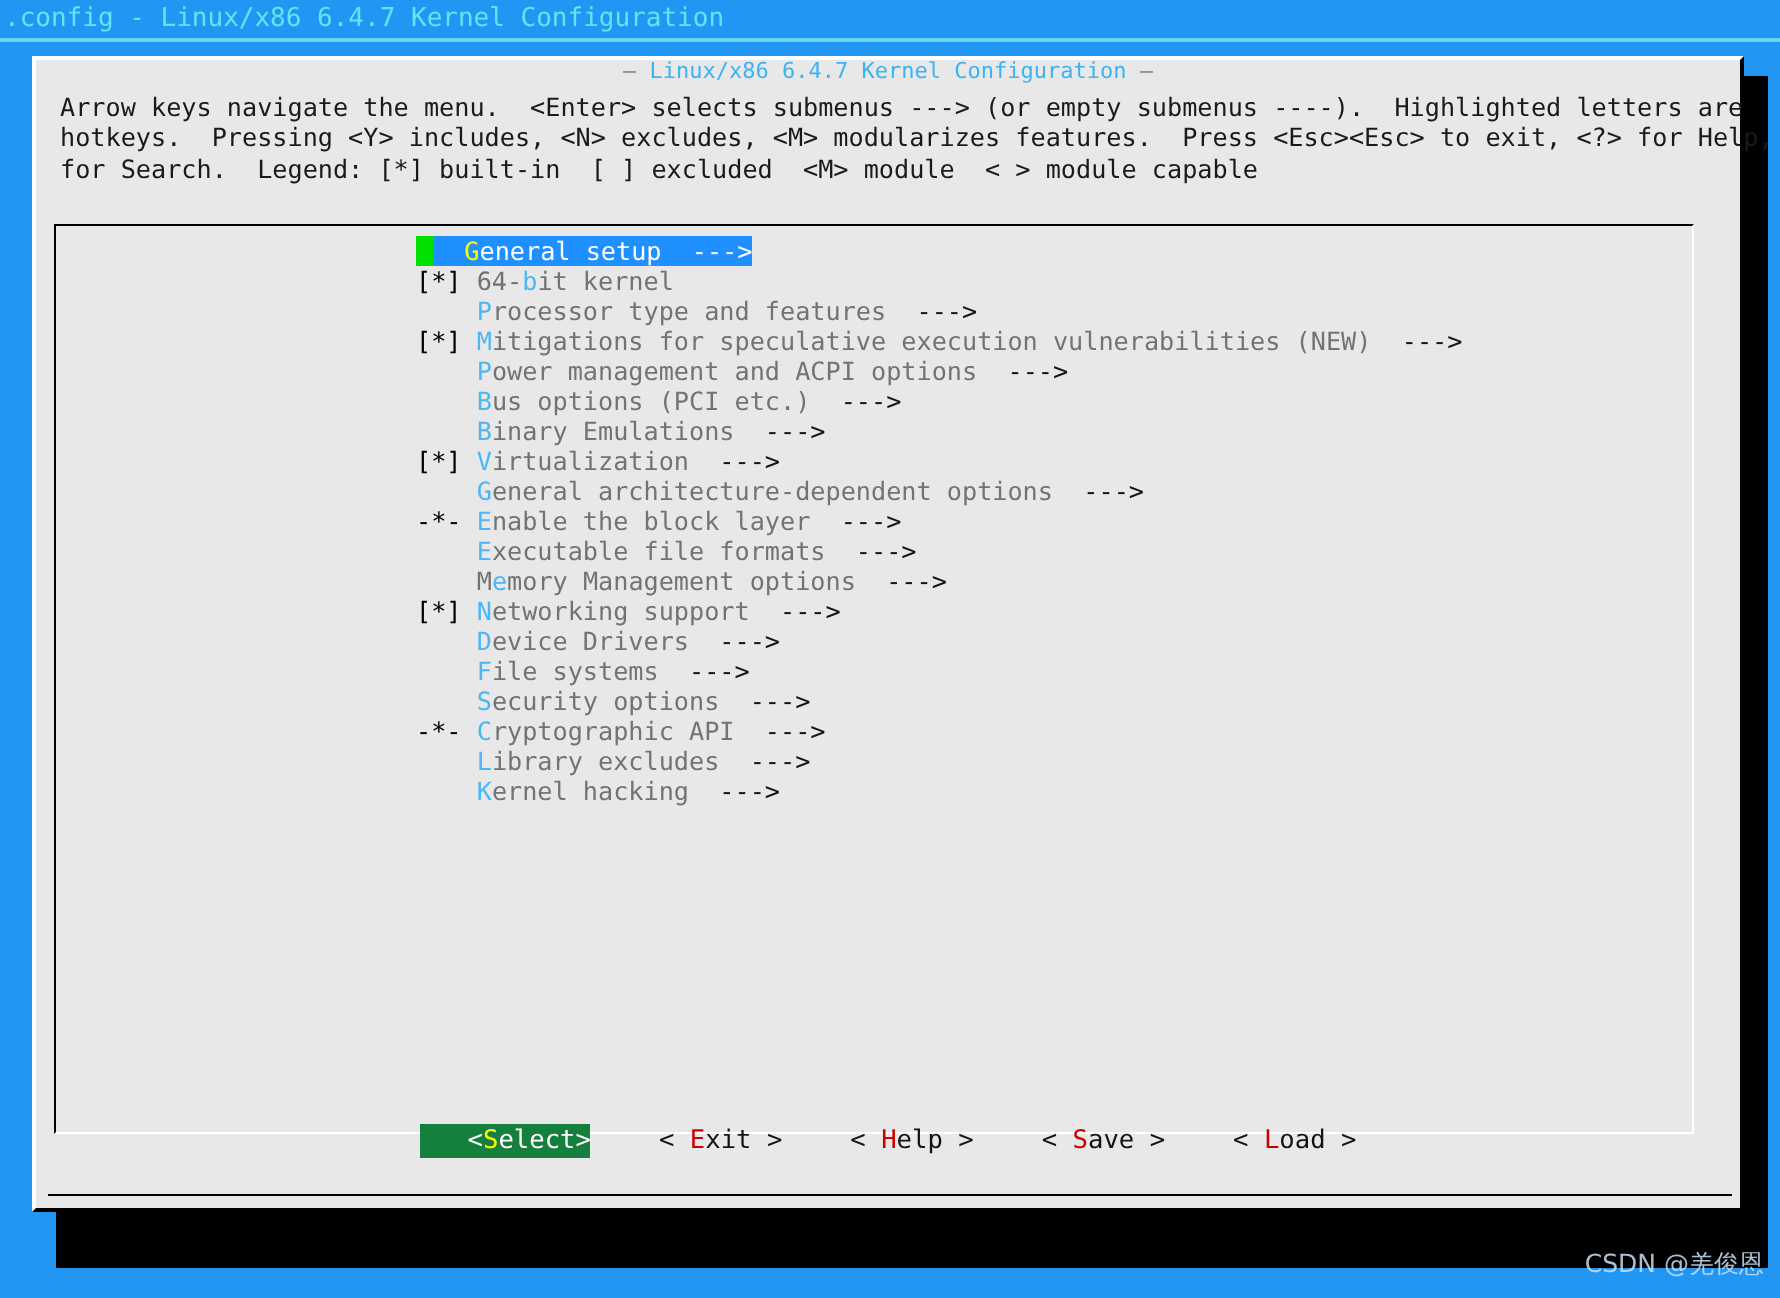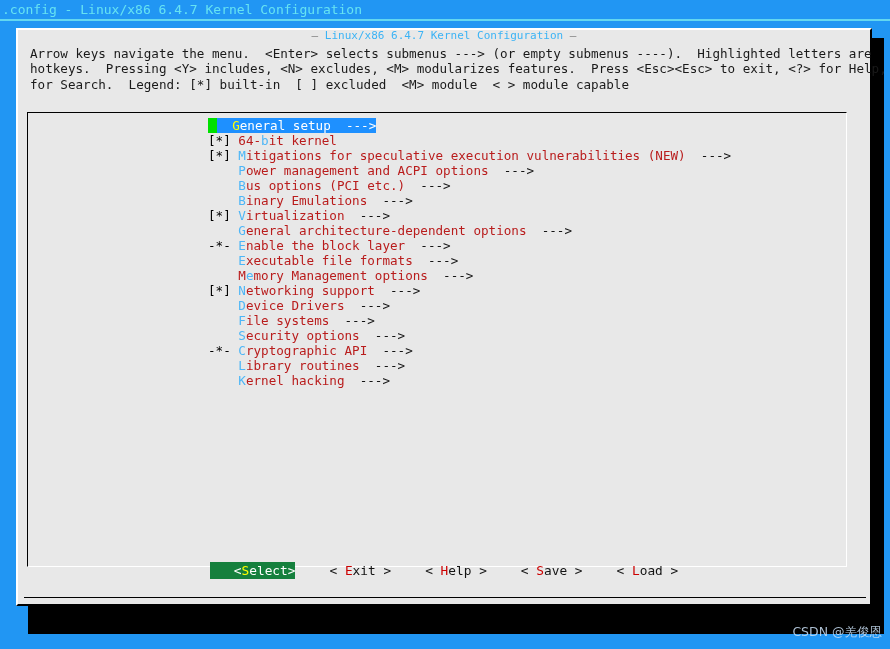--- a/index.html
+++ b/index.html
@@ -123,21 +123,21 @@
     color: #000000;
     display: block;
   }
   .menu-row .mark {
     color: #000000;
   }
   .menu-row .hot {
     color: #4db6f7;
   }
   .menu-row .rest {
-    color: #b91c1c;
+    color: #737373;
   }
   .menu-row .arrow {
     color: #141414;
   }
 
   
   .menu-row.selected {
     background: transparent;
   }
   .menu-row.selected .sel-wrap {
@@ -237,35 +237,36 @@
     <div id="dialog-title"><span class="dash">— </span><span>Linux/x86 6.4.7 Kernel Configuration</span><span class="dash"> —</span></div>
 
     <div id="helptext"><span>Arrow keys navigate the menu.  &lt;Enter&gt; selects submenus ---&gt; (or empty submenus ----).  Highlighted letters are</span>
 <span>hotkeys.  Pressing &lt;Y&gt; includes, &lt;N&gt; excludes, &lt;M&gt; modularizes features.  Press &lt;Esc&gt;&lt;Esc&gt; to exit, &lt;?&gt; for Help, &lt;/&gt;</span>
 <span>for Search.  Legend: [*] built-in  [ ] excluded  &lt;M&gt; module  &lt; &gt; module capable</span></div>
 
     <div id="menubox">
       <div id="menulist">
           <div class="menu-row selected"><span class="sel-wrap"><span class="cursor"> </span><span class="mark">  </span><span class="hot">G</span><span class="rest">eneral setup</span><span class="arrow">  ---&gt;</span></span></div>
           <div class="menu-row"><span class="mark">[*] </span><span class="rest">64-</span><span class="hot">b</span><span class="rest">it kernel</span><span class="arrow"></span></div>
+          <div class="menu-row"><span class="mark">    </span><span class="hot">P</span><span class="rest">rocessor type and features</span><span class="arrow">  ---&gt;</span></div>
           <div class="menu-row"><span class="mark">[*] </span><span class="hot">M</span><span class="rest">itigations for speculative execution vulnerabilities (NEW)</span><span class="arrow">  ---&gt;</span></div>
           <div class="menu-row"><span class="mark">    </span><span class="hot">P</span><span class="rest">ower management and ACPI options</span><span class="arrow">  ---&gt;</span></div>
           <div class="menu-row"><span class="mark">    </span><span class="hot">B</span><span class="rest">us options (PCI etc.)</span><span class="arrow">  ---&gt;</span></div>
           <div class="menu-row"><span class="mark">    </span><span class="hot">B</span><span class="rest">inary Emulations</span><span class="arrow">  ---&gt;</span></div>
           <div class="menu-row"><span class="mark">[*] </span><span class="hot">V</span><span class="rest">irtualization</span><span class="arrow">  ---&gt;</span></div>
           <div class="menu-row"><span class="mark">    </span><span class="hot">G</span><span class="rest">eneral architecture-dependent options</span><span class="arrow">  ---&gt;</span></div>
           <div class="menu-row"><span class="mark">-*- </span><span class="hot">E</span><span class="rest">nable the block layer</span><span class="arrow">  ---&gt;</span></div>
           <div class="menu-row"><span class="mark">    </span><span class="hot">E</span><span class="rest">xecutable file formats</span><span class="arrow">  ---&gt;</span></div>
           <div class="menu-row"><span class="mark">    </span><span class="rest">M</span><span class="hot">e</span><span class="rest">mory Management options</span><span class="arrow">  ---&gt;</span></div>
           <div class="menu-row"><span class="mark">[*] </span><span class="hot">N</span><span class="rest">etworking support</span><span class="arrow">  ---&gt;</span></div>
           <div class="menu-row"><span class="mark">    </span><span class="hot">D</span><span class="rest">evice Drivers</span><span class="arrow">  ---&gt;</span></div>
           <div class="menu-row"><span class="mark">    </span><span class="hot">F</span><span class="rest">ile systems</span><span class="arrow">  ---&gt;</span></div>
           <div class="menu-row"><span class="mark">    </span><span class="hot">S</span><span class="rest">ecurity options</span><span class="arrow">  ---&gt;</span></div>
           <div class="menu-row"><span class="mark">-*- </span><span class="hot">C</span><span class="rest">ryptographic API</span><span class="arrow">  ---&gt;</span></div>
-          <div class="menu-row"><span class="mark">    </span><span class="hot">L</span><span class="rest">ibrary routines</span><span class="arrow">  ---&gt;</span></div>
+          <div class="menu-row"><span class="mark">    </span><span class="hot">L</span><span class="rest">ibrary excludes</span><span class="arrow">  ---&gt;</span></div>
           <div class="menu-row"><span class="mark">    </span><span class="hot">K</span><span class="rest">ernel hacking</span><span class="arrow">  ---&gt;</span></div>
         </div>
     </div>
 
     <div id="buttonbar"><span class="btn active"><span>&lt;</span><span class="bhot">S</span><span>elect</span><span>&gt;</span></span><span class="btn"><span>&lt; </span><span class="bhot">E</span><span>xit</span><span> &gt;</span></span><span class="btn"><span>&lt; </span><span class="bhot">H</span><span>elp</span><span> &gt;</span></span><span class="btn"><span>&lt; </span><span class="bhot">S</span><span>ave</span><span> &gt;</span></span><span class="btn"><span>&lt; </span><span class="bhot">L</span><span>oad</span><span> &gt;</span></span></div>
     <div id="bottom-rule"></div>
 
   </div>
 
   <div id="watermark">CSDN @羌俊恩</div>

